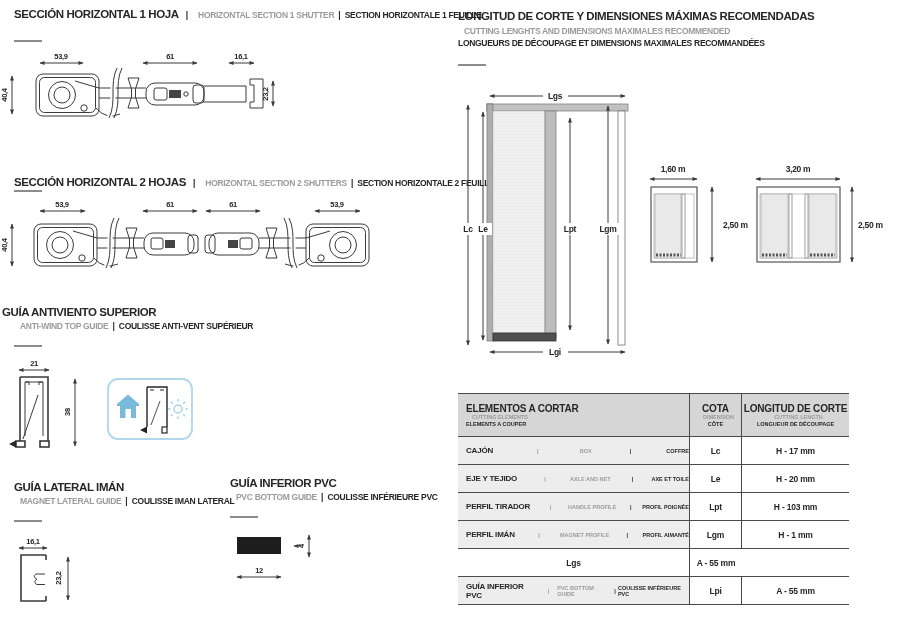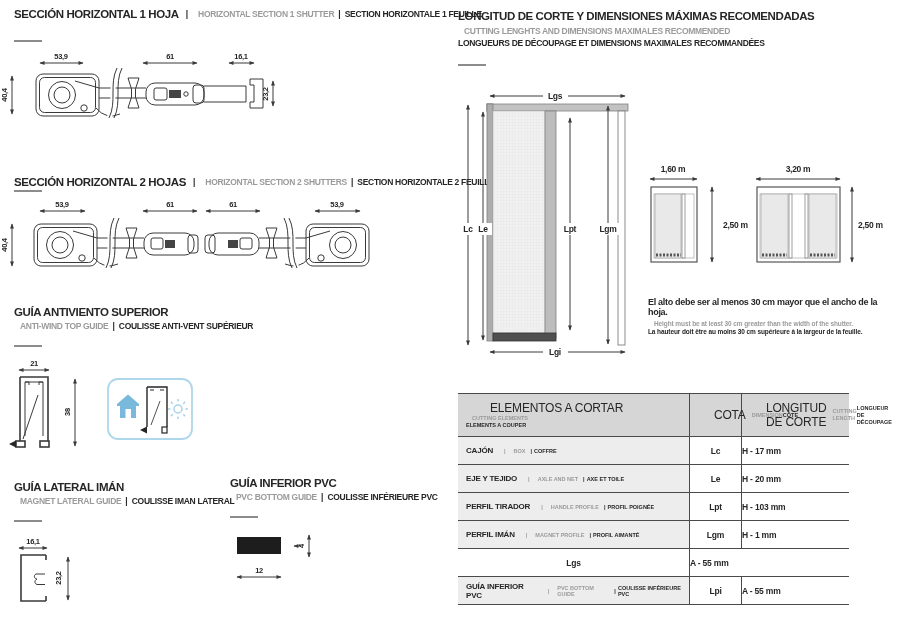--- a/index.html
+++ b/index.html
@@ -1,19 +1,19 @@
 <!DOCTYPE html>
 <html><head>
 <meta charset="utf-8">
 <style>
   html,body{margin:0;padding:0;background:#fff;}
   .canvas{position:relative;width:900px;height:626px;background:#fff;overflow:hidden;
           font-family:"Liberation Sans",sans-serif;color:#262626;}
   .abs{position:absolute;}
-  .title-line{display:flex;align-items:center;white-space:nowrap;}
+  .title-line{display:flex;align-items:flex-end;white-space:nowrap;}
   .t-main{font-size:11.5px;font-weight:bold;letter-spacing:-0.4px;color:#262626;}
   .t-sub{font-size:8.5px;font-weight:bold;letter-spacing:-0.3px;}
   .gray{color:#9c9b9b;padding-left:6px;}
   .dark{color:#262626;}
   .pipe{font-size:8.5px;font-weight:bold;color:#262626;margin:0 4px;}
   .pipe.first{margin-left:7px;}
   .rule{width:28px;border-top:2px solid #8c8c8c;}
   svg text{font-family:"Liberation Sans",sans-serif;}
   .dl{font-size:7.5px;font-weight:bold;fill:#262626;text-anchor:middle;letter-spacing:-0.3px;}
   .bl{font-size:8.5px;font-weight:bold;fill:#262626;text-anchor:middle;letter-spacing:-0.3px;}
@@ -21,27 +21,27 @@
   .lnt{stroke:#3a3a3a;stroke-width:1.6;fill:none;}
   .dim{stroke:#3a3a3a;stroke-width:1;}
   .note-es{font-size:9px;font-weight:bold;letter-spacing:-0.3px;color:#262626;}
   .note-sm{font-size:6.5px;font-weight:bold;letter-spacing:-0.1px;margin-top:3px;}
   
   .ctable{position:absolute;left:458px;top:393px;width:391px;border-top:1.5px solid #4a4a4a;}
   .trow{display:grid;grid-template-columns:232px 52px 107px;border-bottom:1px solid #4a4a4a;}
   .trow.head{height:42px;background:#d6d6d6;border-bottom:1.5px solid #4a4a4a;}
   .trow.body{height:27px;}
   .cell{display:flex;}
-  .c1{border-right:1.2px solid #4a4a4a;padding-left:8px;align-items:center;}
+  .c1{border-right:1.2px solid #4a4a4a;padding-left:8px;align-items:center;justify-content:space-between;}
   .c2{border-right:1.2px solid #4a4a4a;align-items:center;justify-content:center;}
-  .c3{align-items:center;}
+  .c3{align-items:center;justify-content:center;}
   .trow.body .c1{background:#ededed;}
   .head .c1{flex-direction:column;align-items:flex-start;justify-content:center;}
-  .head .c2,.head .c3{flex-direction:row;align-items:center;justify-content:space-between;}
-  .h-es{font-size:12px;font-weight:normal;letter-spacing:-0.2px;margin-left:24px;}
+  .head .c2,.head .c3{flex-direction:column;align-items:center;justify-content:center;}
+  .h-es{font-size:10px;font-weight:bold;letter-spacing:-0.2px;}
   .h-sub{font-size:5.5px;font-weight:bold;letter-spacing:0;line-height:7px;}
   .r-main{font-size:8px;font-weight:bold;letter-spacing:-0.2px;}
   .r-sub{font-size:5.5px;font-weight:bold;}
   .r-pipe{font-size:5.5px;font-weight:bold;margin:0 2px 0 5px;}
   .val{font-size:8.5px;font-weight:bold;letter-spacing:-0.2px;}
 </style>
 </head>
 <body>
 
 <div class="canvas">
@@ -147,21 +147,21 @@
       <path class="ln" d="M111,72 C119,56 111,38 119,22"></path>
       <path class="ln" d="M126,32 h11 l-3.5,11 v8 l3.5,11 h-11 l3.5,-11 v-8 z"></path>
       <rect class="ln" x="144" y="37" width="50" height="22" rx="9"></rect>
       <rect class="ln" x="151" y="42" width="12" height="11" rx="2"></rect>
       <rect x="165" y="44" width="10" height="8" fill="#444"></rect>
       <rect class="ln" x="188" y="39" width="10" height="18" rx="3"></rect>
     </g>
     <use href="#h2half" transform="translate(403,0) scale(-1,1)"></use>
   </svg>
 
-  <div class="abs t-main" style="left:14px;top:306px">GUÍA ANTIVIENTO SUPERIOR</div>
+  <div class="abs t-main" style="left:2px;top:306px">GUÍA ANTIVIENTO SUPERIOR</div>
   <div class="abs title-line" style="left:14px;top:321px">
     <span class="t-sub gray">ANTI-WIND TOP GUIDE</span>
     <span class="pipe">|</span>
     <span class="t-sub dark">COULISSE ANTI-VENT SUPÉRIEUR</span>
   </div>
   <div class="abs rule" style="left:14px;top:345px"></div>
 
   <svg class="abs" style="left:0;top:355px" width="210" height="105" viewBox="0 0 210 105">
     <defs>
       <marker id="ah3" viewBox="0 0 10 10" refX="9" refY="5" markerWidth="7" markerHeight="5" orient="auto-start-reverse">
@@ -336,25 +336,20 @@
       <rect x="159" y="34" width="3" height="64" fill="#fff" stroke="#777" stroke-width="0.7"></rect>
       <rect x="179" y="34" width="27" height="64" fill="#e9e9e9" stroke="#999" stroke-width="0.6"></rect>
       <rect x="175" y="34" width="3" height="64" fill="#fff" stroke="#777" stroke-width="0.7"></rect>
       <line x1="132" y1="95" x2="157" y2="95" stroke="#555" stroke-width="3" stroke-dasharray="2,1.5"></line>
       <line x1="180" y1="95" x2="205" y2="95" stroke="#555" stroke-width="3" stroke-dasharray="2,1.5"></line>
       <line class="dim" x1="222" y1="27" x2="222" y2="102" marker-start="url(#ah7)" marker-end="url(#ah7)"></line>
       <text class="bl" x="228" y="68" style="text-anchor:start">2,50 m</text>
     </g>
   </svg>
 
-  <div class="abs" style="left:648px;top:297px;width:240px">
-    <div class="note-es">El alto debe ser al menos 30 cm mayor que el ancho de la hoja.</div>
-    <div class="note-sm gray">Height must be at least 30 cm greater than the width of the shutter.</div>
-    <div class="note-sm dark" style="margin-top:1px">La hauteur doit être au moins 30 cm supérieure à la largeur de la feuille.</div>
-  </div>
 
   <div class="ctable">
     <div class="trow head">
       <div class="cell c1">
         <span class="h-es">ELEMENTOS A CORTAR</span>
         <span class="h-sub gray">CUTTING ELEMENTS</span>
         <span class="h-sub dark">ELEMENTS A COUPER</span>
       </div>
       <div class="cell c2">
         <span class="h-es">COTA</span>

